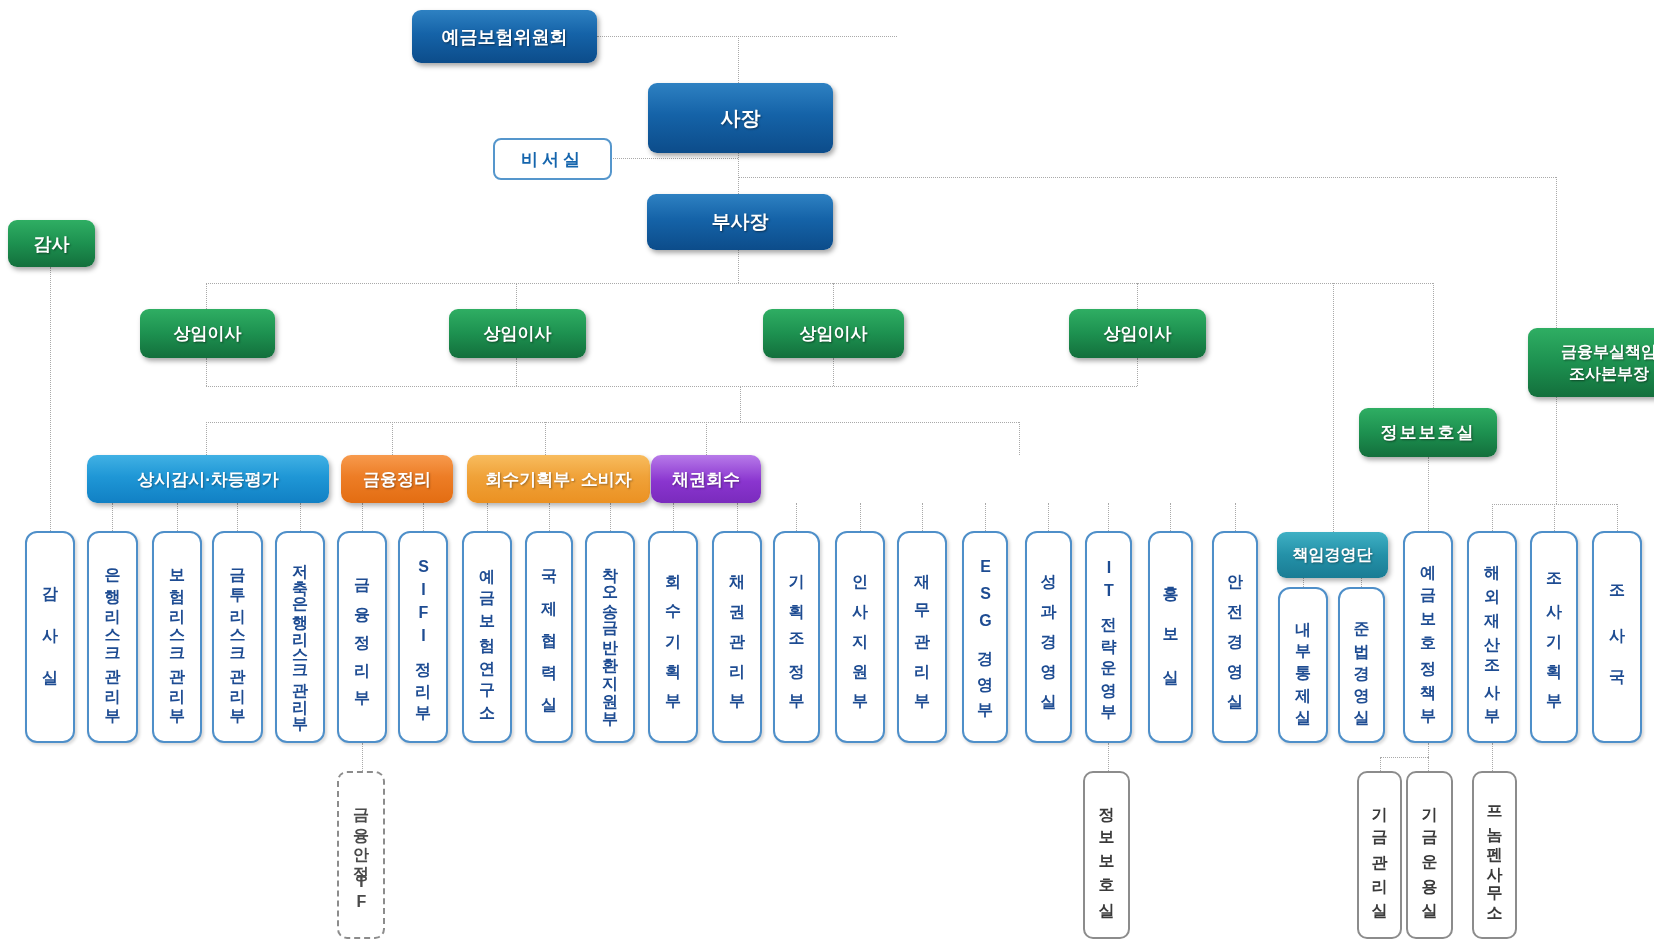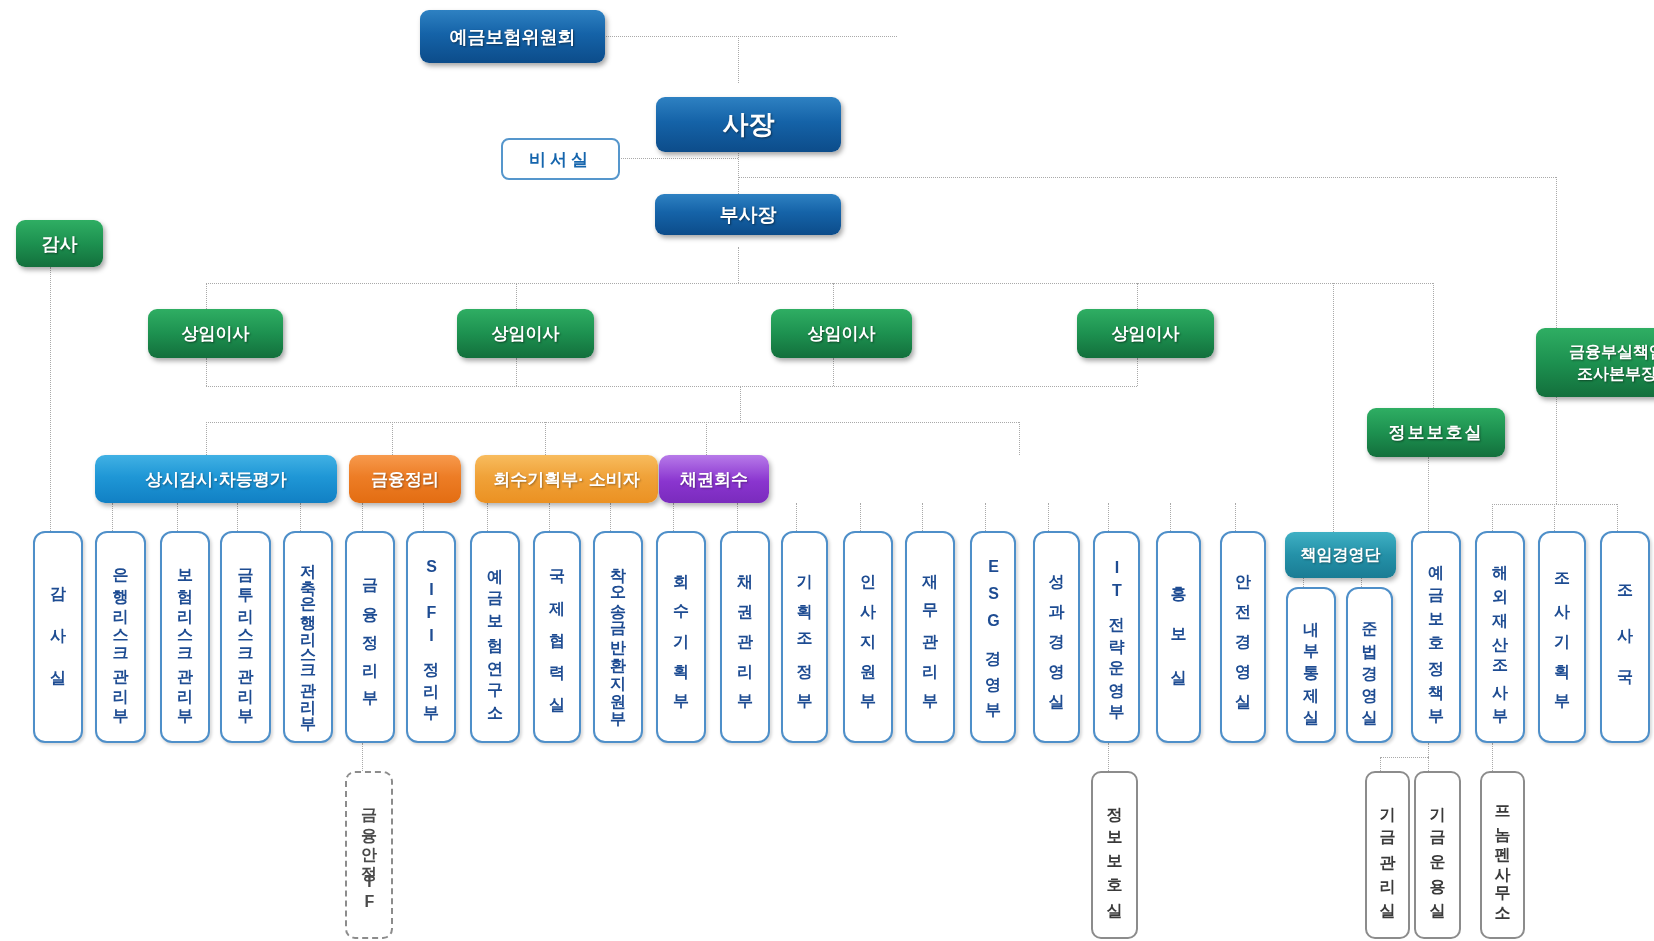--- a/index.html
+++ b/index.html
@@ -1,19 +1,19 @@
 <!DOCTYPE html>
 <html><head>
 <meta charset="utf-8">
 <style>
   html,body{margin:0;padding:0;background:#ffffff;}
   .canvas{position:relative;width:1654px;height:941px;background:#ffffff;
     font-family:"Liberation Sans","DejaVu Sans",sans-serif;overflow:hidden;}
   .box{position:absolute;display:flex;align-items:center;justify-content:center;
-    text-align:center;box-sizing:border-box;border-radius:9px;margin-left:8px;}
+    text-align:center;box-sizing:border-box;border-radius:9px;}
   .navy{background:linear-gradient(180deg,#2e81c2 0%,#1563a8 45%,#0c4c8a 100%);
     color:#fff;font-weight:bold;font-size:18px;
     box-shadow:2px 3px 5px rgba(0,0,0,.35);text-shadow:1px 1px 2px rgba(0,0,0,.45);}
   .green{background:linear-gradient(180deg,#2fae63 0%,#1d9150 50%,#136f3c 100%);
     color:#fff;font-weight:bold;font-size:17px;
     box-shadow:2px 3px 5px rgba(0,0,0,.35);text-shadow:1px 1px 2px rgba(0,0,0,.45);}
   .outline{background:#fff;border:2px solid #5596cc;color:#1565ad;
     font-weight:bold;font-size:17px;letter-spacing:4px;border-radius:8px;}
   .cat{color:#fff;font-weight:bold;font-size:17px;border-radius:10px;
     box-shadow:2px 3px 5px rgba(0,0,0,.3);text-shadow:1px 1px 2px rgba(0,0,0,.35);}
@@ -98,23 +98,23 @@
   <i class="vl" style="left:1617px;top:504px;height:27px"></i>
   <i class="vl" style="left:362px;top:743px;height:28px"></i>
   <i class="vl" style="left:1108px;top:743px;height:28px"></i>
   <i class="vl" style="left:1428px;top:743px;height:14px"></i>
   <i class="hl" style="left:1380px;top:757px;width:48px"></i>
   <i class="vl" style="left:1380px;top:757px;height:14px"></i>
   <i class="vl" style="left:1428px;top:757px;height:14px"></i>
   <i class="vl" style="left:1492px;top:743px;height:28px"></i>
 
   <div class="box navy" style="left:412px;top:10px;width:185px;height:53px">예금보험위원회</div>
-  <div class="box navy" style="left:648px;top:97px;width:185px;height:55px;font-size:26px">사장</div>
+  <div class="box navy" style="left:648px;top:83px;width:185px;height:70px;font-size:20px">사장</div>
   <div class="box outline" style="left:493px;top:138px;width:119px;height:42px">비서실</div>
-  <div class="box navy" style="left:647px;top:194px;width:186px;height:41px;font-size:19px">부사장</div>
+  <div class="box navy" style="left:647px;top:194px;width:186px;height:56px;font-size:19px">부사장</div>
 
   <div class="box green" style="left:8px;top:220px;width:87px;height:47px;font-size:18px">감사</div>
   <div class="box green" style="left:140px;top:309px;width:135px;height:49px">상임이사</div>
   <div class="box green" style="left:449px;top:309px;width:137px;height:49px">상임이사</div>
   <div class="box green" style="left:763px;top:309px;width:141px;height:49px">상임이사</div>
   <div class="box green" style="left:1069px;top:309px;width:137px;height:49px">상임이사</div>
   <div class="box green two-line" style="left:1528px;top:328px;width:162px;height:69px">
     <span>금융부실책임</span>
     <span>조사본부장</span>
   </div>

